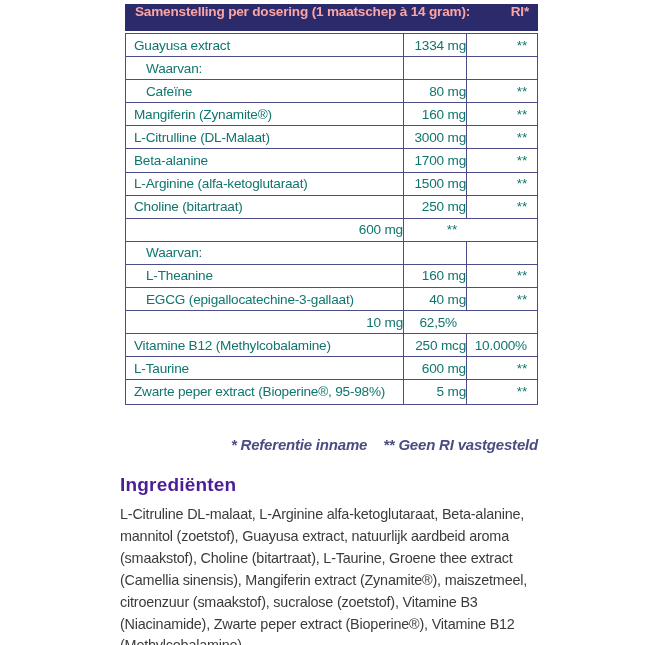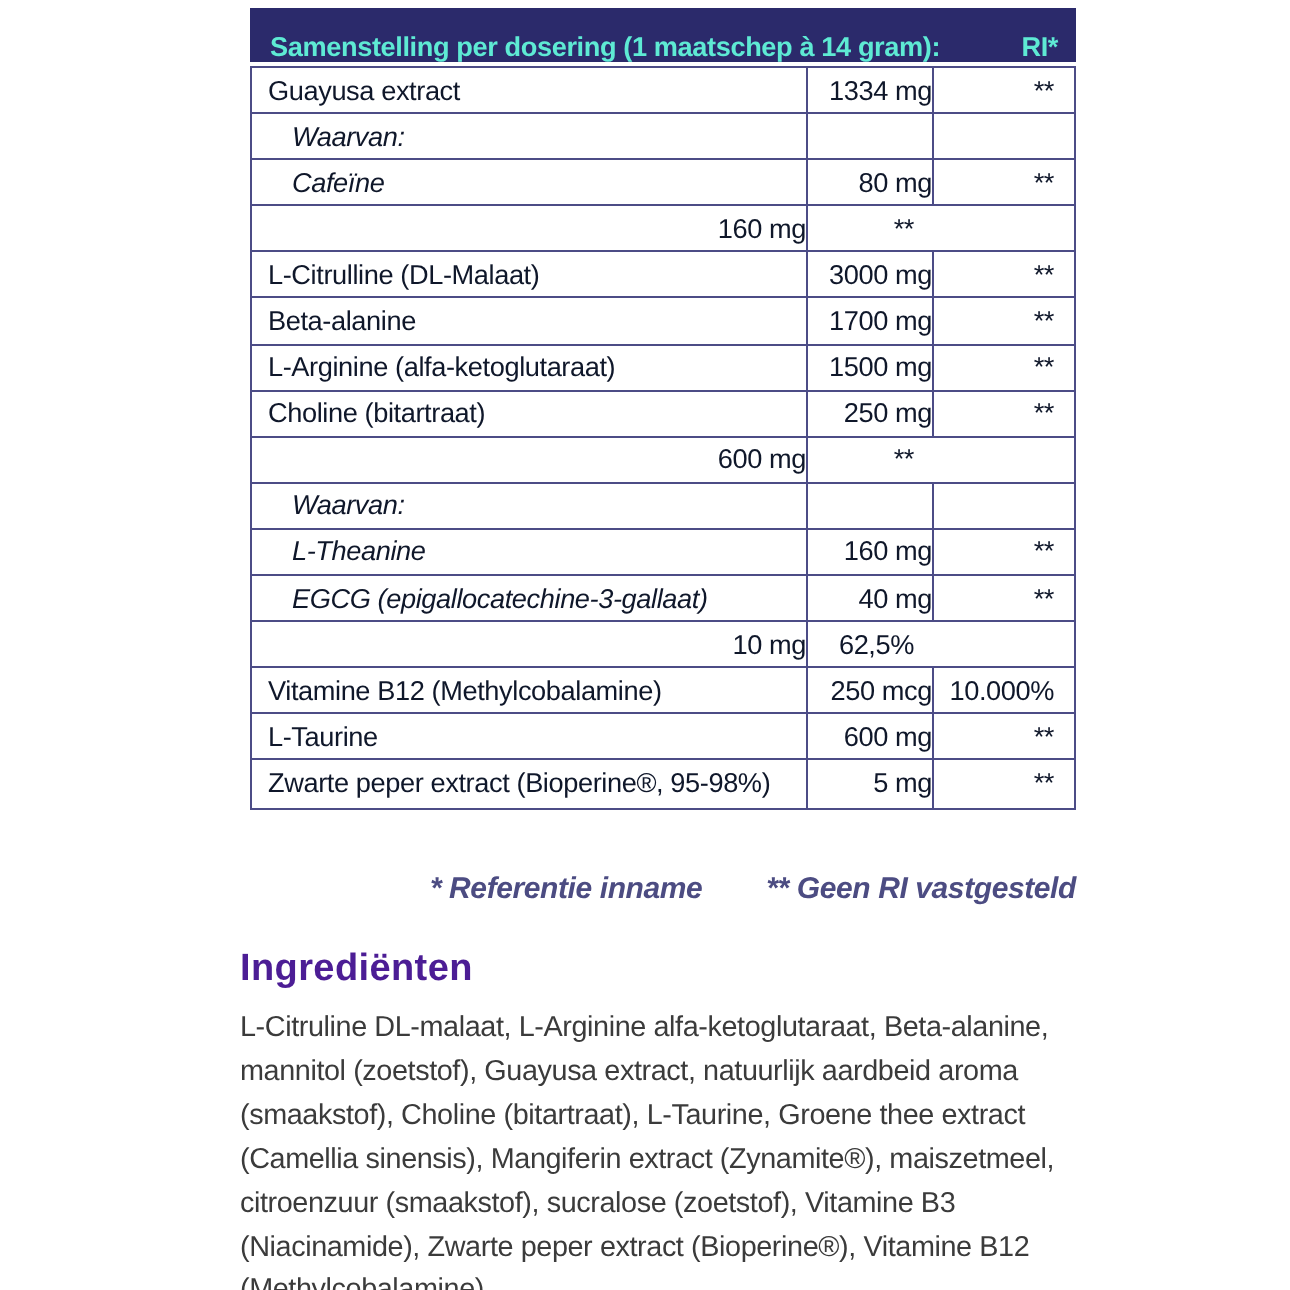--- a/index.html
+++ b/index.html
@@ -13,69 +13,69 @@
   
   .supp-table{
     position:absolute;
     left:125px;top:4px;
     width:413px;
   }
   .supp-header{
     box-sizing:border-box;
     height:27px;
     background:#2b2a6b;
-    color:#5eead4;
+    color:#fca5a5;
     font-size:13.6px;
     font-weight:bold;
     display:flex;
-    align-items:flex-end;
+    align-items:flex-start;
     justify-content:space-between;
     padding:0 9px 0 10px;
     letter-spacing:-0.2px;
   }
   .supp-body{
     box-sizing:border-box;
     margin-top:2px;
     border:1.5px solid #4c4c86;
   }
   .supp-row{
     box-sizing:border-box;
     display:grid;
     grid-template-columns:278px 63px auto;
     height:23.1px;
     border-bottom:1.5px solid #4c4c86;
-    color:#0f172a;
+    color:#0f766e;
     font-size:13.6px;
     letter-spacing:-0.2px;
   }
   .supp-row:last-child{border-bottom:none;}
   .supp-row .cell{
     box-sizing:border-box;
     display:flex;
     align-items:center;
     overflow:hidden;
     white-space:nowrap;
   }
   .cell.name{padding-left:8px;border-right:1.5px solid #4c4c86;}
-  .cell.name.indent{padding-left:20px;font-style:italic;}
+  .cell.name.indent{padding-left:20px;}
   .cell.amount{justify-content:flex-end;border-right:1.5px solid #4c4c86;}
   .cell.ri{justify-content:flex-end;padding-right:10px;}
   
   .footnote{
     position:absolute;
     left:125px;top:436px;
     width:413px;
     text-align:right;
     font-size:15px;
     font-style:italic;
     font-weight:bold;
     color:#4c4c82;
     letter-spacing:-0.2px;
   }
-  .footnote .part2{margin-left:28px;}
+  .footnote .part2{margin-left:12px;}
   
   .ingredients-heading{
     position:absolute;
     left:120px;top:474px;
     margin:0;
     font-size:19px;
     font-weight:bold;
     color:#4c1d95;
     letter-spacing:0.2px;
   }
@@ -110,20 +110,21 @@
           <div class="cell name indent">Waarvan:</div>
           <div class="cell amount"></div>
           <div class="cell ri"></div>
         </div>
         <div class="supp-row">
           <div class="cell name indent">Cafeïne</div>
           <div class="cell amount">80 mg</div>
           <div class="cell ri">**</div>
         </div>
         <div class="supp-row">
+          <div class="cell name">Mangiferin (Zynamite®)</div>
           <div class="cell amount">160 mg</div>
           <div class="cell ri">**</div>
         </div>
         <div class="supp-row">
           <div class="cell name">L-Citrulline (DL-Malaat)</div>
           <div class="cell amount">3000 mg</div>
           <div class="cell ri">**</div>
         </div>
         <div class="supp-row">
           <div class="cell name">Beta-alanine</div>

